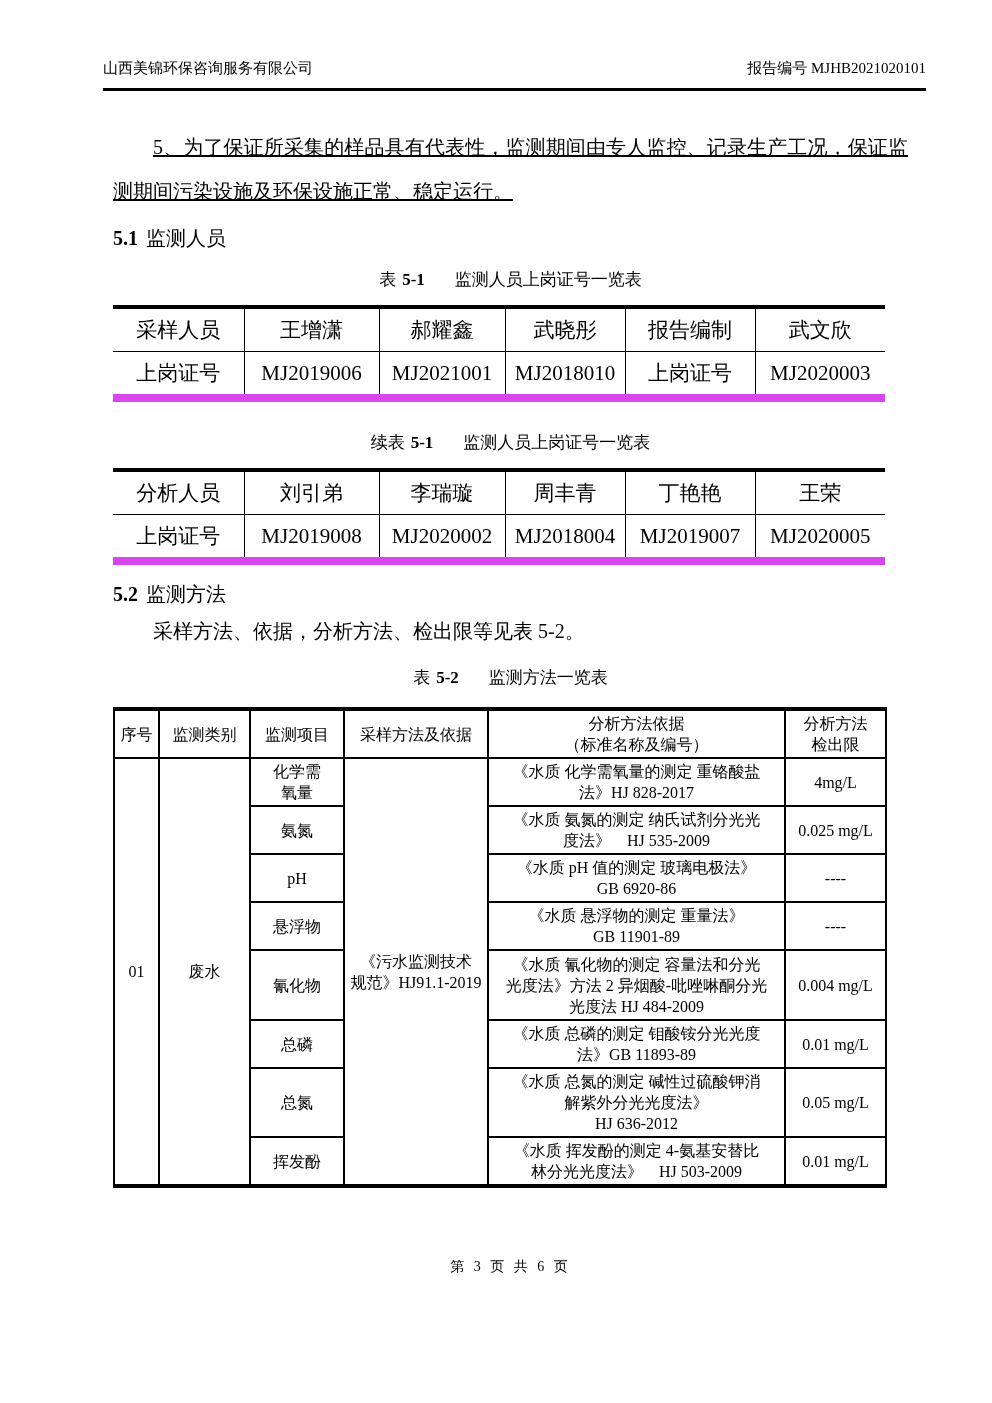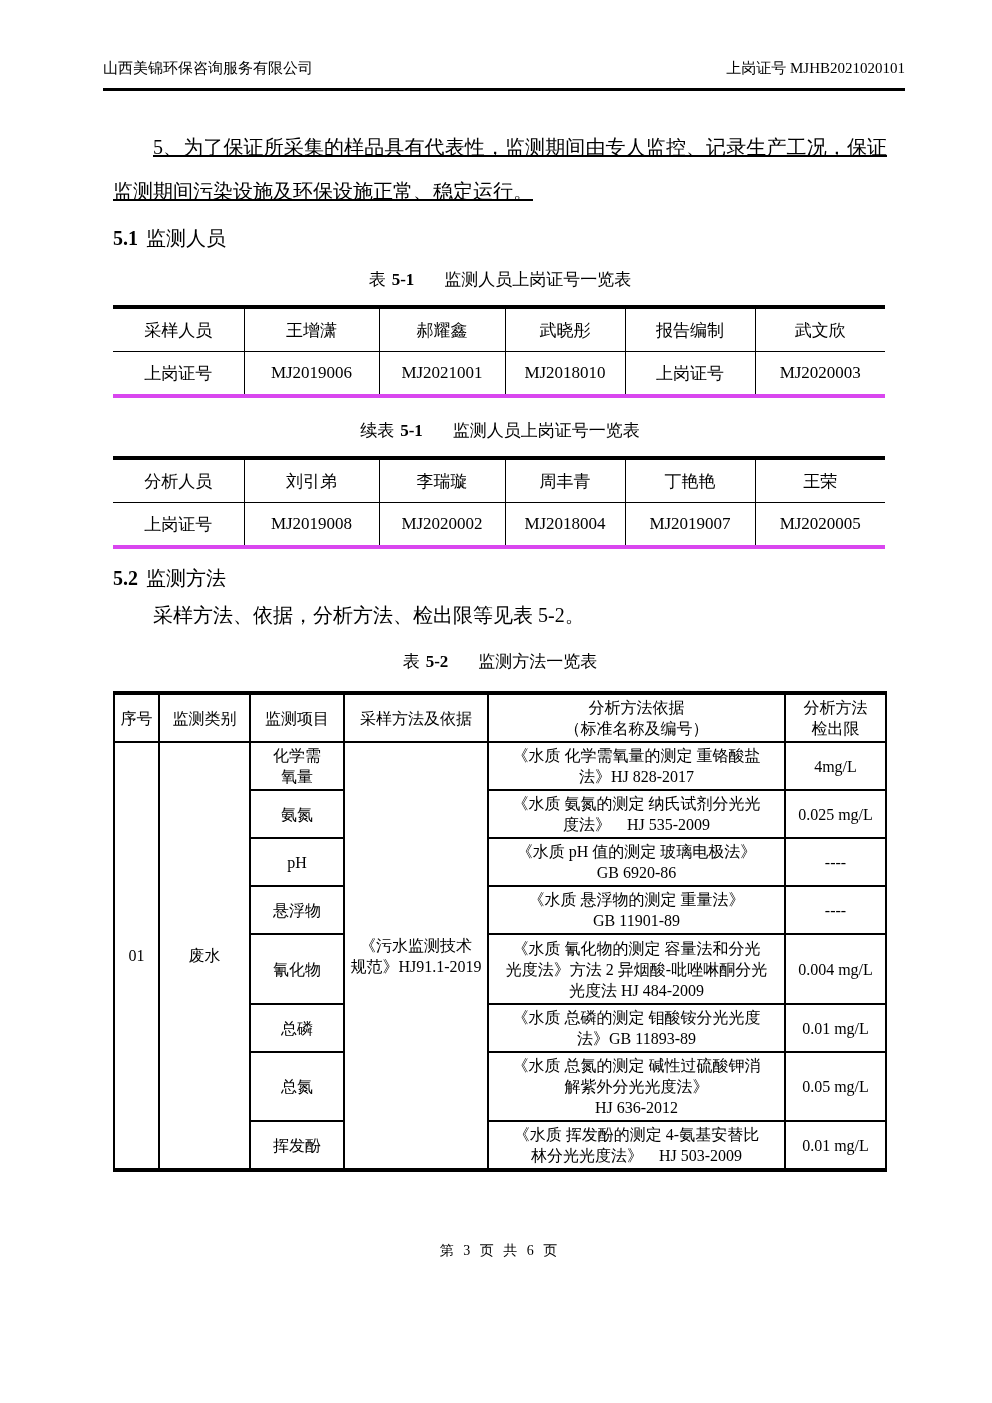--- a/index.html
+++ b/index.html
@@ -1,21 +1,21 @@
 <!DOCTYPE html>
 <html><head>
 <meta charset="utf-8">
 <style>
   html,body{margin:0;padding:0;background:#fff;}
   body{
     width:992px;height:1403px;color:#000;
     font-family:"Liberation Serif","DejaVu Serif",serif;
     -webkit-font-smoothing:antialiased;
   }
-  .page{padding:58px 105px 0 113px;}
+  .page{padding:58px 84px 0 113px;}
 
   
   .page-header{
     display:flex;justify-content:space-between;align-items:baseline;
     margin-left:-10px;margin-right:-18px;
     border-bottom:3px solid #000;padding-bottom:10px;
     font-size:15px;line-height:20px;
   }
 
   
@@ -26,21 +26,21 @@
   .heading{font-size:20px;line-height:30px;margin:10px 0 0 0;font-weight:normal;}
   .heading .num{font-weight:bold;margin-right:8px;}
 
   .caption{text-align:center;font-size:17px;line-height:26px;margin:14px 0 0 0;}
   .caption .cap-num{font-weight:bold;margin-left:6px;}
   .caption .cap-title{margin-left:30px;}
 
   table{border-collapse:collapse;table-layout:fixed;width:772px;}
 
   
-  .t1{border-top:4px solid #000;border-bottom:4px solid #d946ef;font-size:17px;margin-top:12px;}
+  .t1{border-top:4px solid #000;border-bottom:8px solid #d946ef;font-size:21px;margin-top:12px;}
   .t1 td{border:1px solid #000;text-align:center;vertical-align:middle;height:42px;padding:0 2px;}
   .t1 td:first-child{border-left:none;}
   .t1 td:last-child{border-right:none;}
   .t1 tr:first-child td{border-top:none;}
   .t1 tr:last-child td{border-bottom:none;}
   .t1.cont{}
 
   
   .t2{border:2px solid #000;border-top:4px solid #000;border-bottom:4px solid #000;
       font-size:16px;margin-top:16px;}
@@ -49,21 +49,21 @@
 
   .footer{text-align:center;font-size:14px;margin-top:70px;letter-spacing:3px;}
 </style>
 </head>
 <body>
 
 <div class="page">
 
   <div class="page-header">
     <span>山西美锦环保咨询服务有限公司</span>
-    <span>上岗证号 MJHB2021020101</span>
+    <span>报告编号 MJHB2021020101</span>
   </div>
 
   <p class="para first">5、为了保证所采集的样品具有代表性，监测期间由专人监控、记录生产工况，保证监测期间污染设施及环保设施正常、稳定运行。</p>
 
   <h2 class="heading"><span class="num">5.1</span><span>监测人员</span></h2>
 
 
   <div class="caption"><span>表</span><span class="cap-num">5-1</span><span class="cap-title">监测人员上岗证号一览表</span></div>
 
   <table class="t1">
@@ -88,21 +88,21 @@
       <td>上岗证号</td>
       <td>MJ2019006</td>
       <td>MJ2021001</td>
       <td>MJ2018010</td>
       <td>上岗证号</td>
       <td>MJ2020003</td>
     </tr>
   </tbody>
     </table>
 
-  <div class="caption" style="margin-top:20px;"><span>续表</span><span class="cap-num">5-1</span><span class="cap-title">监测人员上岗证号一览表</span></div>
+  <div class="caption" style="margin-top:28px;"><span>续表</span><span class="cap-num">5-1</span><span class="cap-title">监测人员上岗证号一览表</span></div>
 
   <table class="t1 cont">
     <colgroup>
         <col style="width:131px">
         <col style="width:135px">
         <col style="width:126px">
         <col style="width:120px">
         <col style="width:130px">
         <col style="width:130px">
       </colgroup>

